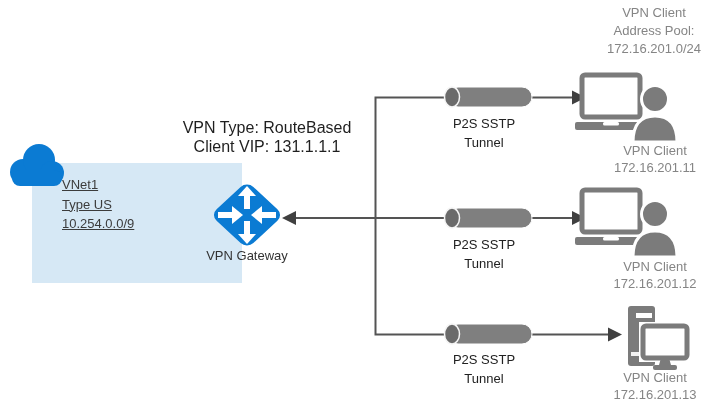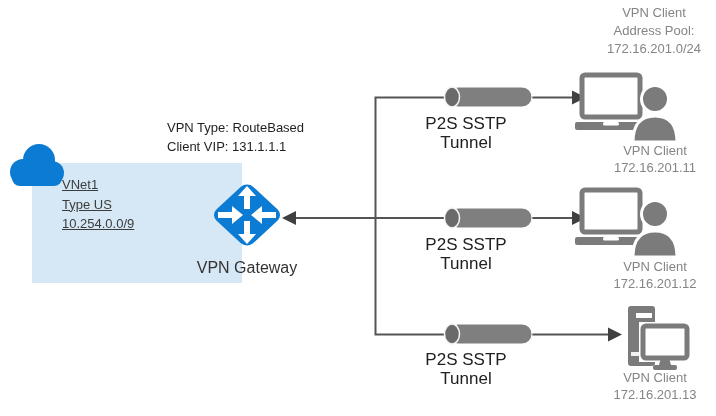--- a/index.html
+++ b/index.html
@@ -9,24 +9,24 @@
   }
   html,body{margin:0;padding:0;}
   body{font-family:"Liberation Sans","DejaVu Sans",sans-serif;background:#fff;}
   .stage{position:relative;width:716px;height:416px;background:var(--canvas-bg,#fff);overflow:hidden;}
   .abs{position:absolute;}
   .connectors{position:absolute;left:0;top:0;pointer-events:none;}
   .connectors path{stroke:var(--line-gray,#545454);stroke-width:2;fill:none;}
   .connectors polygon{fill:var(--arrow-dark,#404040);}
   .vnet-box{left:32px;top:163px;width:210px;height:120px;background:var(--vnet-fill,#d6e8f5);}
   .vnet-text{left:62px;top:175px;width:160px;font-size:13px;line-height:19.5px;color:#3c3c3c;text-decoration:underline;}
-  .gw-info{left:167px;top:118px;width:200px;text-align:left;font-size:13px;line-height:19px;color:#1f1f1f;}
-  .gw-label{left:187px;top:248px;width:120px;text-align:center;font-size:16px;color:#333;margin-top:11px;}
+  .gw-info{left:167px;top:118px;width:200px;text-align:center;font-size:16px;line-height:19px;color:#1f1f1f;}
+  .gw-label{left:187px;top:248px;width:120px;text-align:center;font-size:13px;color:#333;}
   .pool-text{left:584px;top:4px;width:140px;text-align:center;font-size:13px;line-height:18px;color:var(--label-gray,#858585);}
-  .tunnel-label{width:120px;left:406px;text-align:center;font-size:17px;line-height:19px;color:var(--text-dark,#212121);}
+  .tunnel-label{width:120px;left:424px;text-align:center;font-size:13px;line-height:19px;color:var(--text-dark,#212121);}
   .client-label{width:140px;left:585px;text-align:center;font-size:13px;line-height:17px;color:var(--label-gray,#858585);}
   .fill-blue{fill:var(--azure-blue,#0b7bd3);}
   .fill-gray{fill:var(--icon-gray,#7b7b7b);}
   .screen{fill:#fff;stroke:var(--icon-gray,#7b7b7b);stroke-width:5;}
   .tunnel-body{fill:var(--tunnel-gray,#7f7f7f);stroke:#ffffff;stroke-width:1;}
   .tunnel-cap{fill:var(--tunnel-cap-gray,#6a6a6a);stroke:#f5f5f5;stroke-width:1.5;}
 </style>
 </head>
 <body>
 

